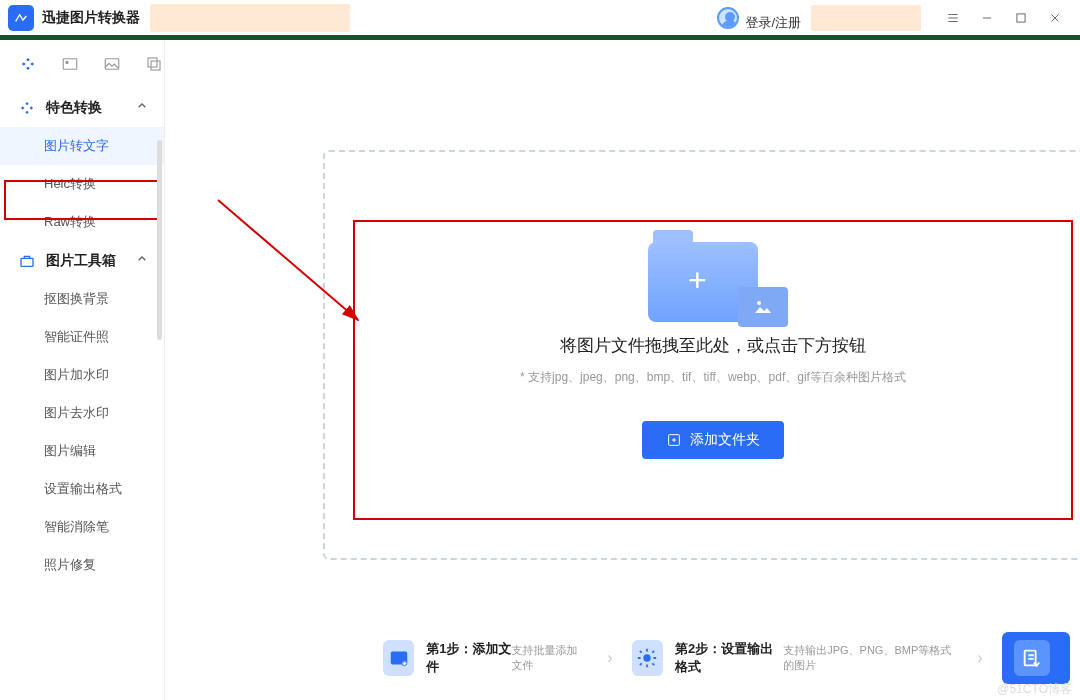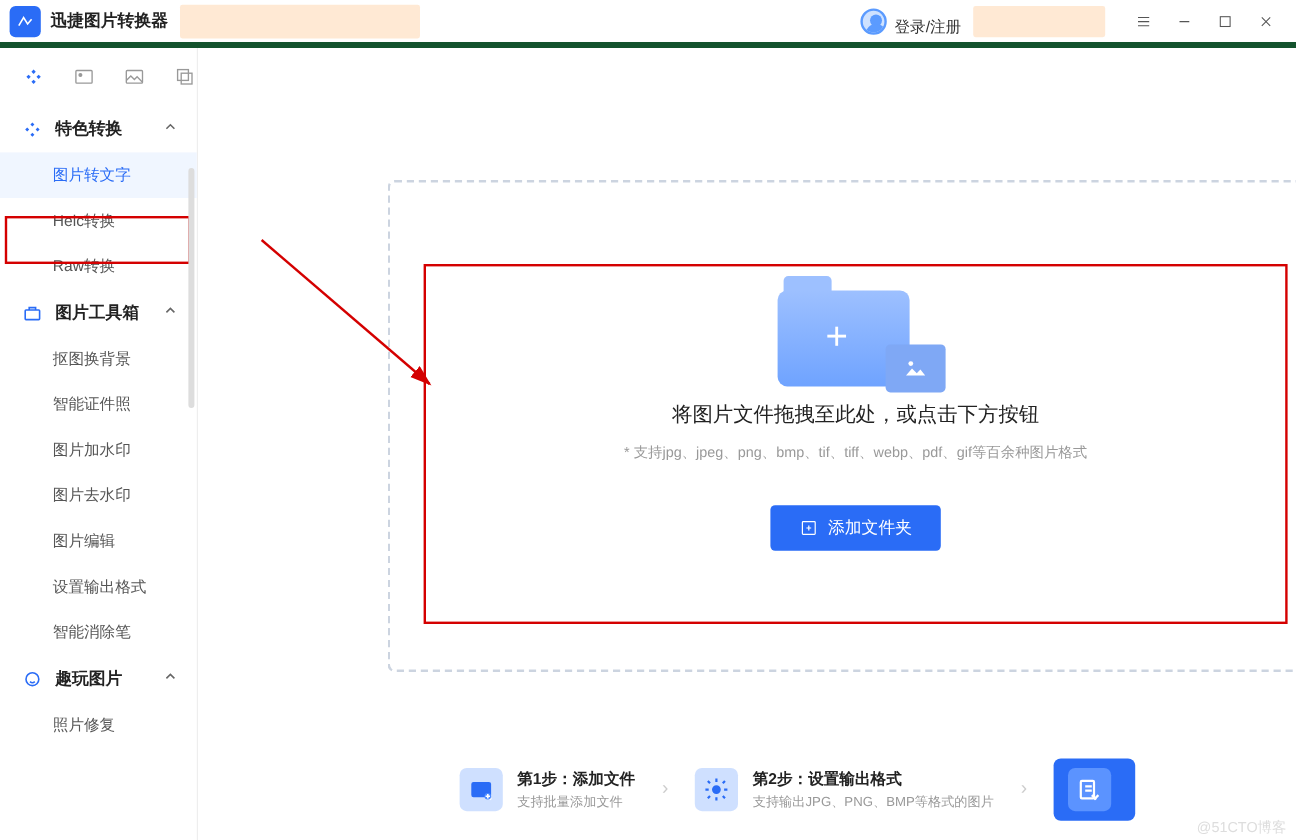--- a/index.html
+++ b/index.html
@@ -53,21 +53,21 @@
 .btn-row { display:flex; gap:45px; margin-top:35px; }
 .btn { background:#2a6cf6; color:#fff; padding:10px 24px; border-radius:4px; font-size:14px; display:flex; align-items:center; gap:8px; cursor:pointer; }
 .btn svg { width:16px; height:16px; fill:none; stroke:#fff; stroke-width:1.5; }
 
 .arrow { position:absolute; pointer-events:none; }
 
 .steps { position:absolute; left:190px; bottom:12px; right:10px; height:60px; display:flex; align-items:center; }
 .step { display:flex; align-items:center; gap:12px; }
 .step-icon { width:36px; height:36px; border-radius:6px; display:flex; align-items:center; justify-content:center; }
 .step-icon.blue { background:#cfe0ff; color:#2a6cf6; }
-.step-text { display:flex; flex-direction:column; }
+.step-text { display:flex; flex-direction:row; }
 .step-title { font-size:13px; font-weight:600; color:#222; }
 .step-sub { font-size:11px; color:#999; margin-top:3px; }
 .step-arrow { width:50px; text-align:center; color:#ccc; font-size:16px; }
 .step-text.light .step-title { color:#fff; }
 .step-text.light .step-sub { color:rgba(255,255,255,0.7); }
 .step3-bg { background:#2a6cf6; padding:8px 20px 8px 12px; border-radius:6px; }
 
 .watermark { position:absolute; right:8px; bottom:2px; font-size:12px; color:#ddd; }
 </style>
 </head>
@@ -165,32 +165,20 @@
           </svg></span>
     </div>
     <div class="menu-item"><span>抠图换背景</span></div>
     <div class="menu-item"><span>智能证件照</span></div>
     <div class="menu-item"><span>图片加水印</span></div>
     <div class="menu-item"><span>图片去水印</span></div>
     <div class="menu-item"><span>图片编辑</span></div>
     <div class="menu-item"><span>设置输出格式</span></div>
     <div class="menu-item"><span>智能消除笔</span></div>
 
-    <div class="group-header">
-      <span class="gh-icon">
-          <svg viewBox="0 0 24 24" fill="none" stroke="#2a6cf6" stroke-width="2">
-            <circle cx="12" cy="12" r="8"></circle>
-            <path d="M9 10h.01M15 10h.01M9 15c1 1 2 1.5 3 1.5s2-.5 3-1.5"></path>
-          </svg>
-        </span>
-      <span>趣玩图片</span>
-      <span class="chev"><svg viewBox="0 0 24 24" fill="none" stroke="#666" stroke-width="2">
-            <path d="M7 14l5-5 5 5"></path>
-          </svg></span>
-    </div>
     <div class="menu-item"><span>照片修复</span></div>
 
     <div class="sidebar-scroll"></div>
   </div>
 
   <div class="main">
 
     <div class="drop-outer"></div>
 
     <div class="drop-inner">

